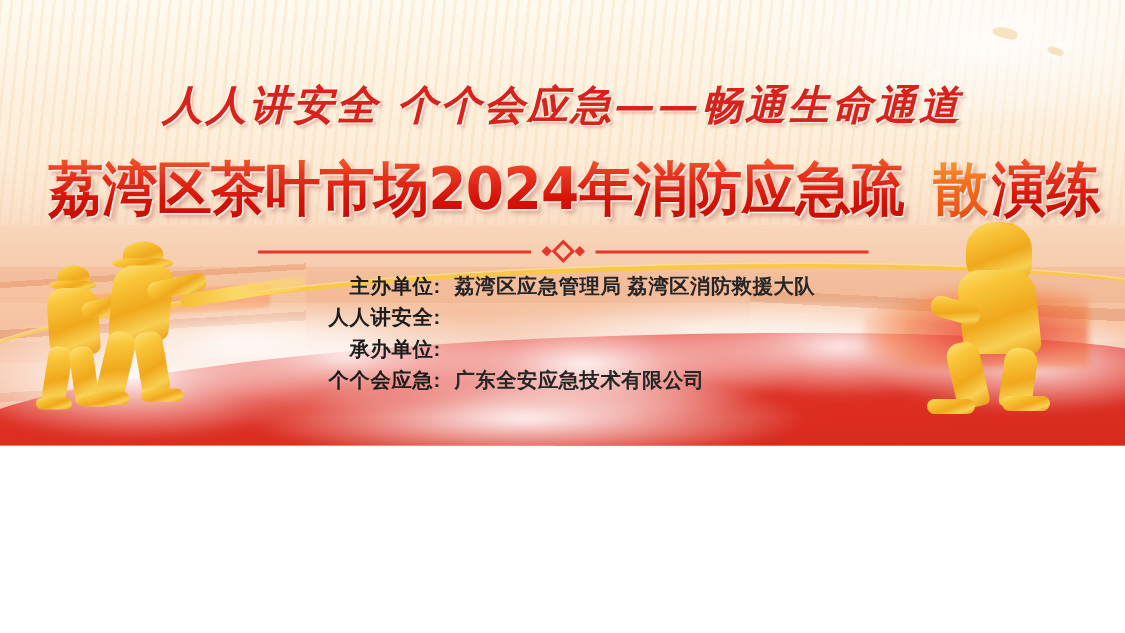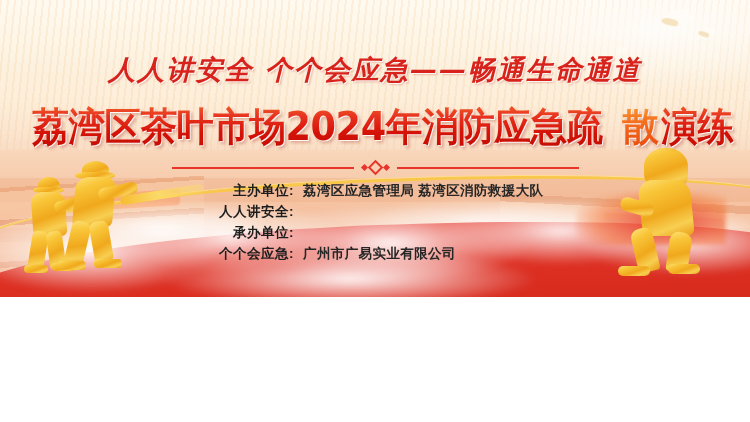--- a/index.html
+++ b/index.html
@@ -338,19 +338,19 @@
         <span class="org-val">荔湾区应急管理局   荔湾区消防救援大队</span>
       </div>
       <div class="org-row">
         <span class="org-label">人人讲安全:</span>
       </div>
       <div class="org-row">
         <span class="org-label">承办单位:</span>
       </div>
       <div class="org-row">
         <span class="org-label">个个会应急:</span>
-        <span class="org-val">广州市广易实业有限公司</span>
+        <span class="org-val">广东全安应急技术有限公司</span>
       </div>
     </div>
 
 
   </div>
 </div>
 
 </body></html>

